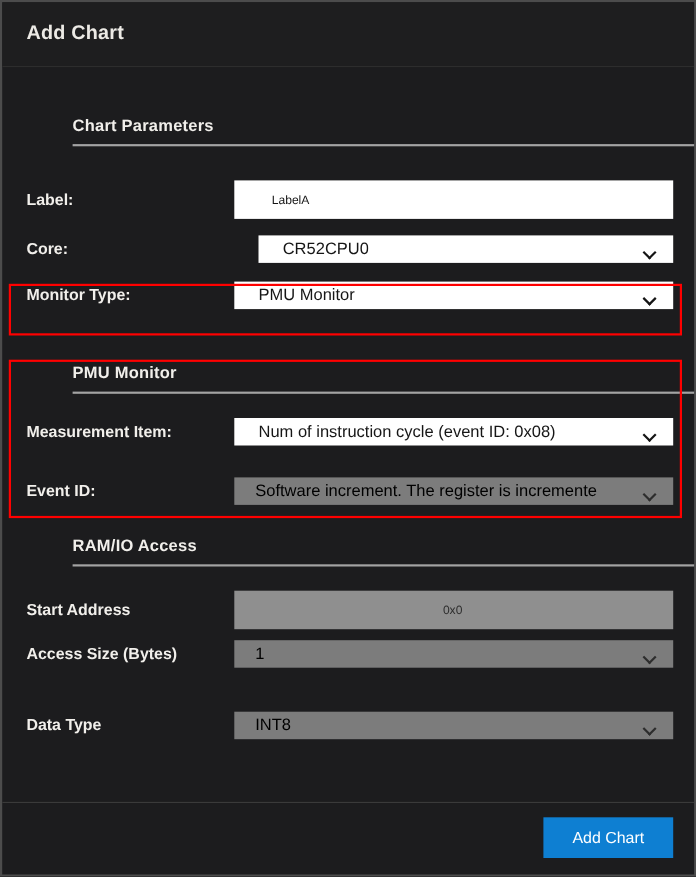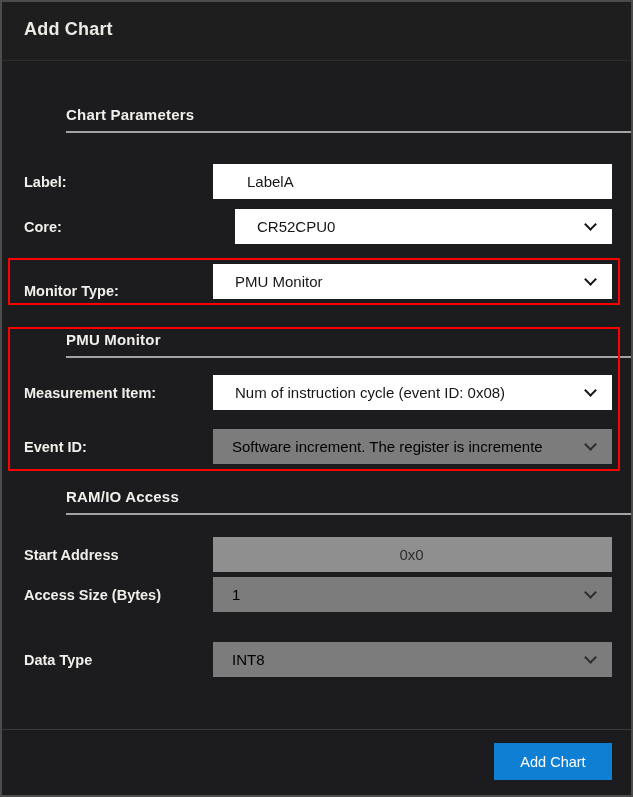--- a/index.html
+++ b/index.html
@@ -53,21 +53,21 @@
   .row {
     position: absolute;
     left: 22px;
     width: 588px;
     height: 35px;
     display: flex;
     align-items: center;
   }
   .row-label1 { top: 162px; }
   .row-core   { top: 207px; gap: 22px; }
-  .row-mon    { top: 262px; align-items: flex-end; }
+  .row-mon    { top: 249px; }
   .row-meas   { top: 373px; }
   .row-event  { top: 427px; }
   .row-start  { top: 535px; }
   .row-access { top: 575px; }
   .row-data   { top: 640px; }
 
   .field-label {
     width: 189px;
     flex: 0 0 189px;
     font-size: 14.5px;
@@ -76,32 +76,32 @@
     white-space: nowrap;
   }
   input.text-input {
     flex: 1;
     height: 35px;
     border: none;
     outline: none;
     background: #ffffff;
     color: #161616;
     font-family: "Liberation Sans", sans-serif;
-    font-size: 15px;
+    font-size: 11px;
     padding: 0 16px 0 34px;
   }
   input.text-input.disabled {
     background: #8f8f8f;
     color: #2e2e2e;
     padding-left: 14px;
     text-align: center;
   }
   .select {
     flex: 1;
-    height: 35px;
+    height: 25px;
     background: #ffffff;
     color: #161616;
     font-size: 15px;
     display: flex;
     align-items: center;
     padding: 0 42px 0 22px;
     position: relative;
     white-space: nowrap;
     overflow: hidden;
     cursor: default;

